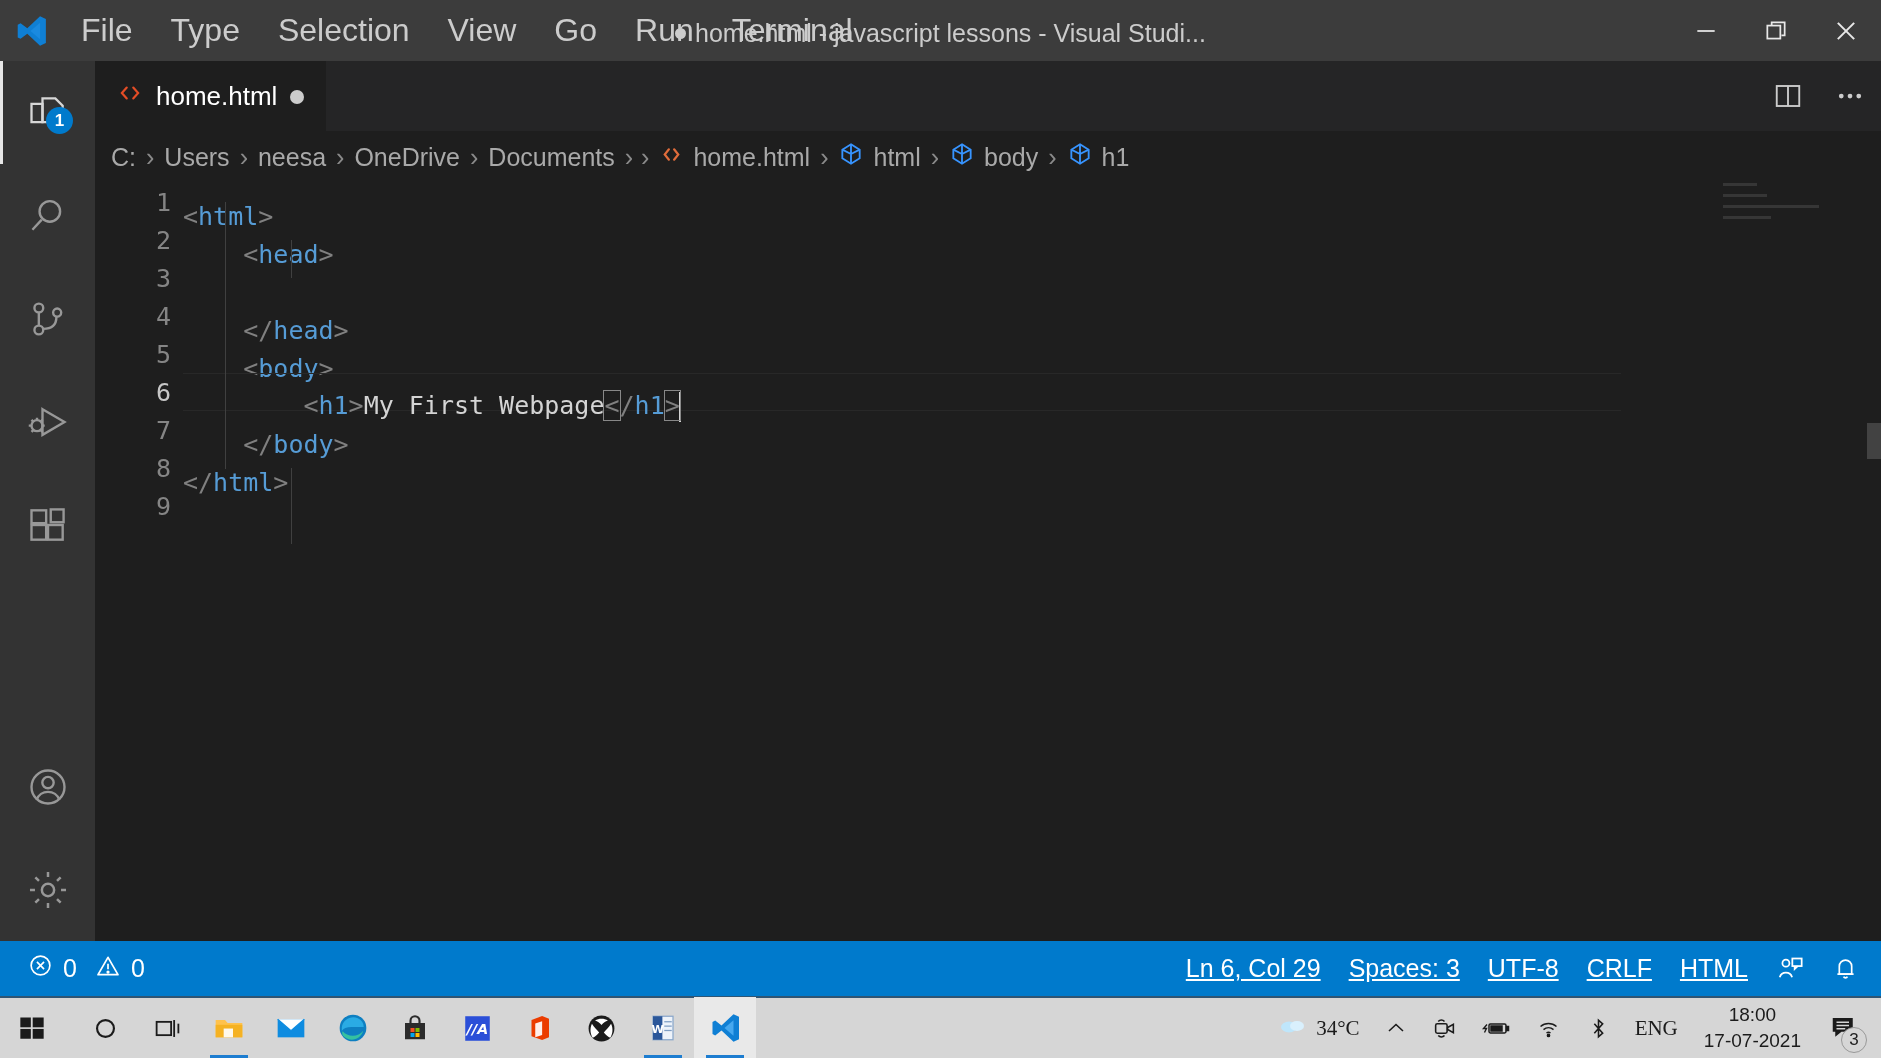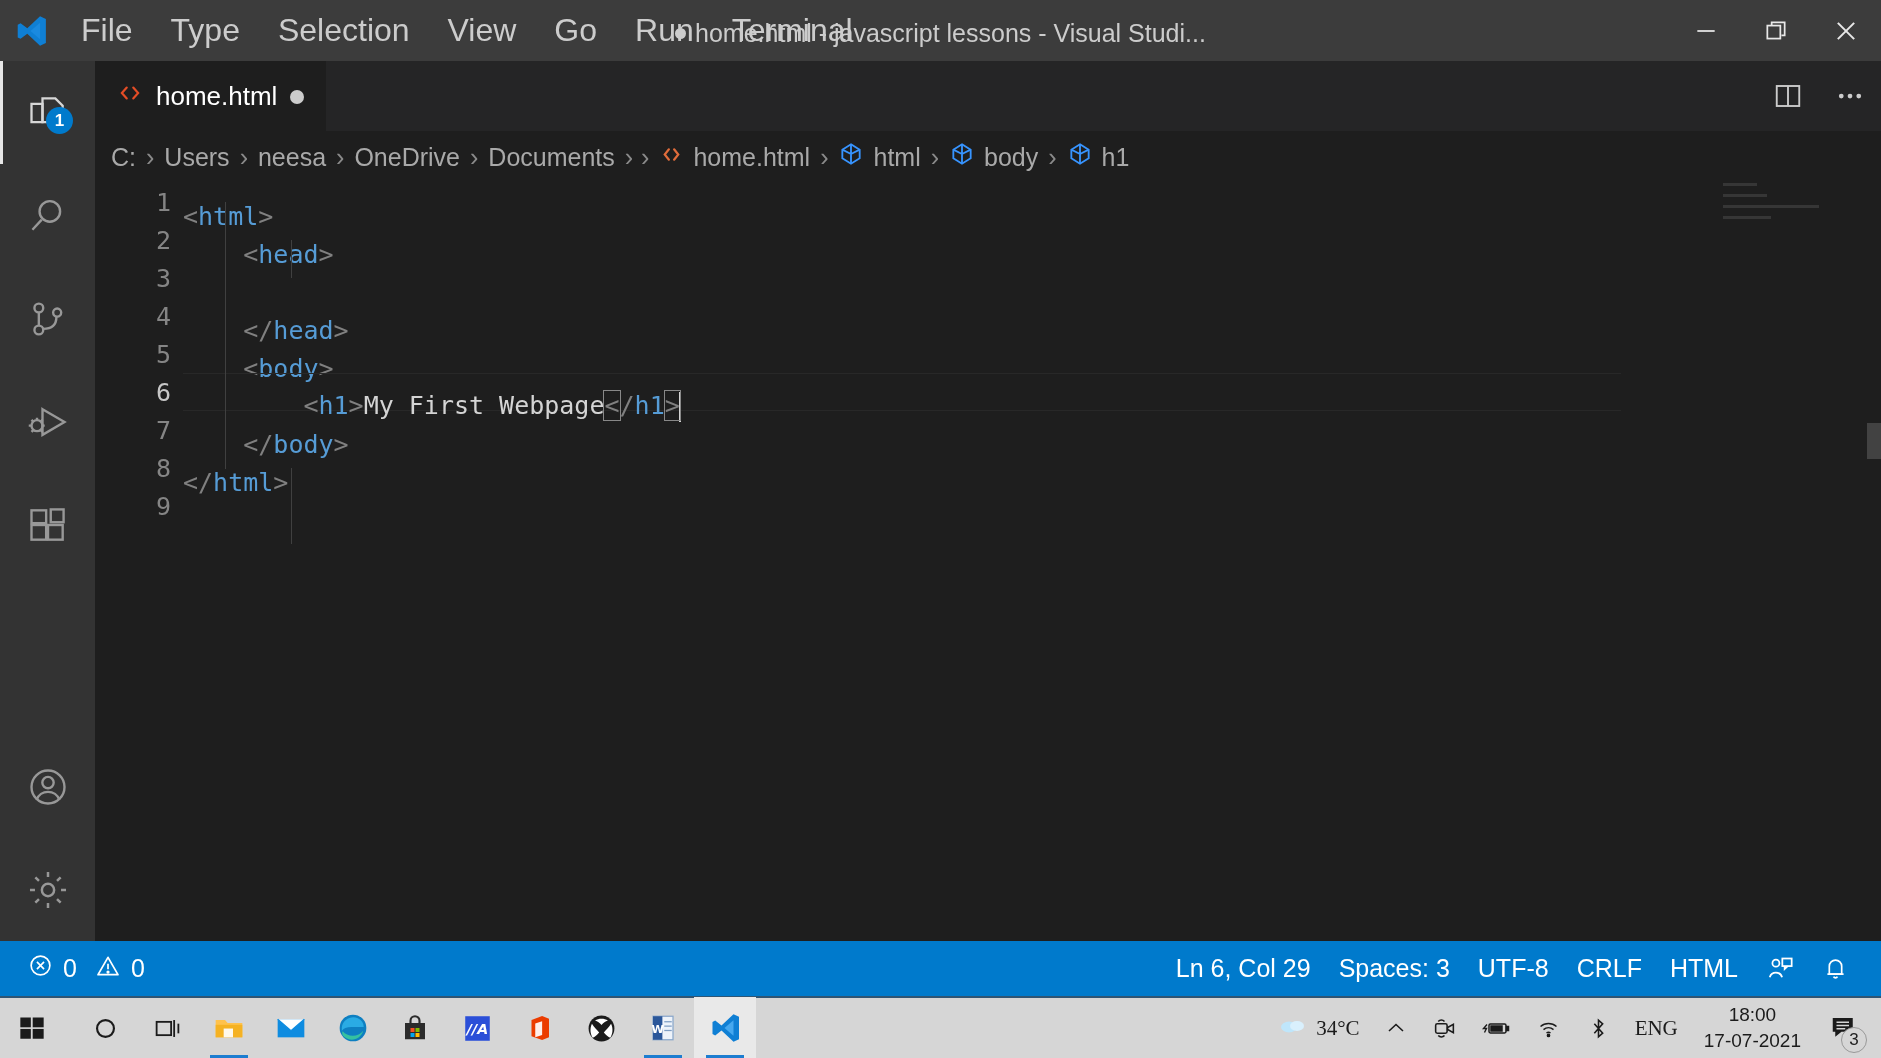--- a/index.html
+++ b/index.html
@@ -125,21 +125,21 @@
     position: absolute; right: 0; top: 240px; width: 14px; height: 36px; background: #424242;
   }
 
   
   .statusbar {
     position: absolute; left: 0; top: 941px; width: 1881px; height: 55px;
     background: #007acc; display: flex; align-items: center; color: #ffffff;
     font-size: 25px;
   }
   .sb-left { display: flex; align-items: center; gap: 0; padding-left: 14px; }
-  .sb-right { margin-left: auto; display: flex; align-items: center; gap: 0; padding-right: 18px; }
+  .sb-right { margin-left: auto; display: flex; align-items: center; gap: 0; padding-right: 8px; text-decoration: underline; }
   .sb-item { padding: 0 14px; display: flex; align-items: center; gap: 10px; cursor: pointer; height: 55px; }
 
   
   .taskbar {
     position: absolute; left: 0; top: 996px; width: 1881px; height: 62px;
     background: #d6d6d6; display: flex; align-items: center;
     border-top: 2px solid #2f5574;
   }
   .start-btn { width: 64px; height: 62px; display: flex; align-items: center; justify-content: center; cursor: pointer; }
   .search-box {

